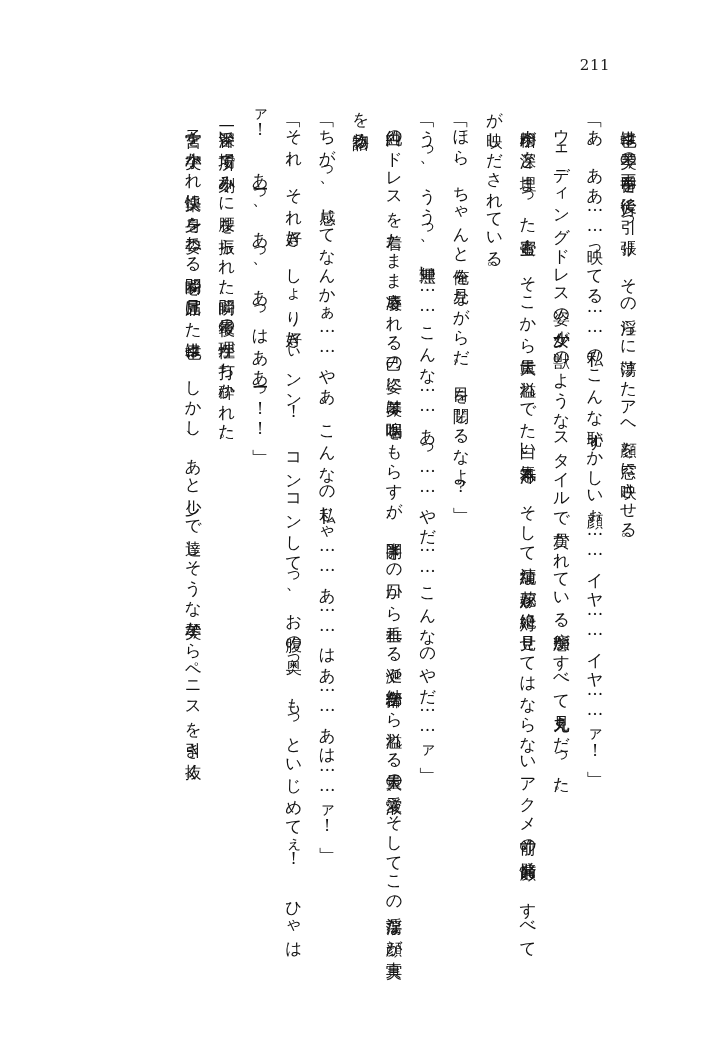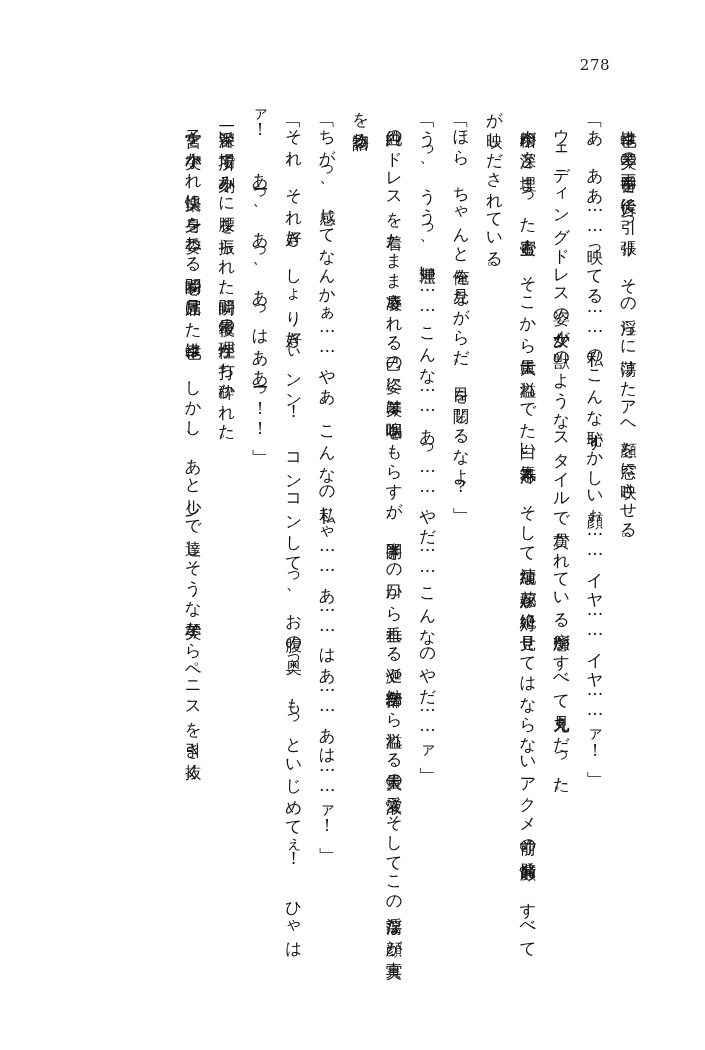--- a/index.html
+++ b/index.html
@@ -49,21 +49,21 @@
     margin: 0;
     padding: 0;
     text-indent: 1em;
   }
 </style>
 </head>
 <body>
 
 <div class="page">
 
-  <div class="page-number">278</div>
+  <div class="page-number">211</div>
 
   <div class="body-text">
     <p class="para">幸也は美琴の両手首を後方に引っ張り、その淫らに蕩けたアヘ顔を窓に映させる。</p>
     <p class="para">「あ、ああ……映ってる……私のこんな恥ずかしい顔ぉ……イヤ……イヤ……ァ!」</p>
     <p class="para">ウェディングドレス姿の少女が獣のようなスタイルで貫かれている痴態がすべて丸見えだった。</p>
     <p class="para">肉槍が深々と埋まった蜜壺も、そこから大量に溢れでた白い本気汁も、そして清純な花嫁が絶対に見せてはならないアクメ寸前の発情顔も、すべてが映しだされている。</p>
     <p class="para">「ほら、ちゃんと俺を見ながらだ。目を閉じるなよ?」</p>
     <p class="para">「うっ、ううっ、無理い……こんな……あっ……やだ……こんなのやだ……ァ」</p>
     <p class="para">純白のドレスを着たまま凌辱される己の姿に美琴は嗚咽をもらすが、半開きの口から垂れる涎や結合部から溢れる大量の愛液、そしてこの淫蕩な顔が真実を物語る。</p>
     <p class="para">「ちがっ、感じてなんかぁ……やあ、こんなの私じゃ……あ……はあ……あは……ァ!」</p>

